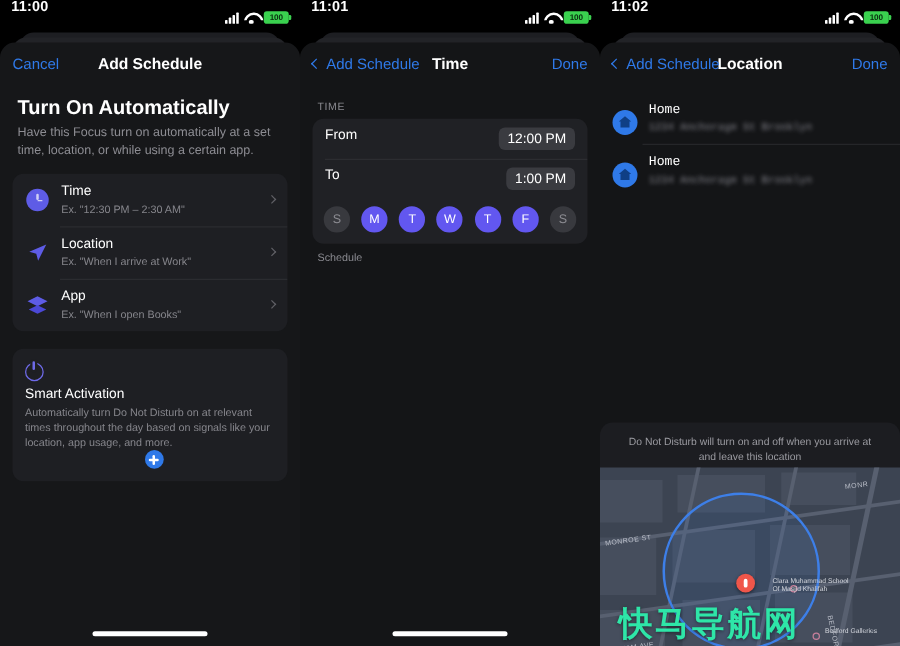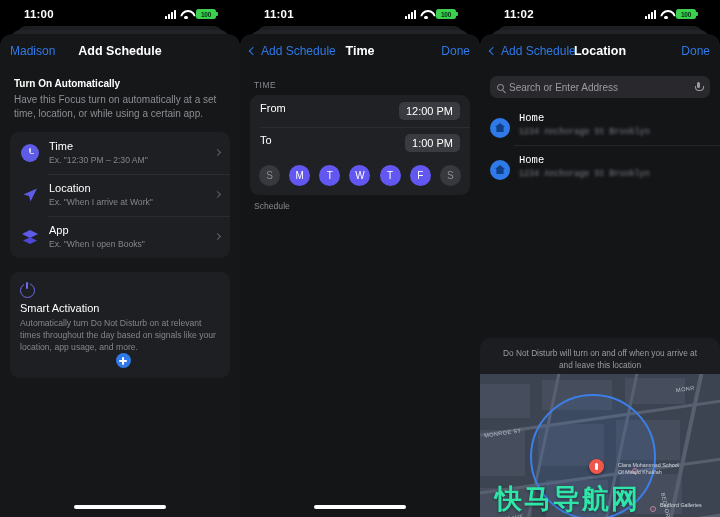--- a/index.html
+++ b/index.html
@@ -16,22 +16,22 @@
     width: 240px; height: 517px;
     background: #000;
     overflow: hidden;
     flex: 0 0 240px;
   }
 
   
   .statusbar {
     position: relative;
     height: 28px;
-    display: flex; align-items: center;
-    padding: 0 24px;
+    display: flex; 
+    padding: 0 9px;
     color: #fff;
     z-index: 40;
   }
   .sb-time { font-size: 11.5px; font-weight: bold; letter-spacing: .2px; }
   .sb-right { margin-left: auto; display: flex; align-items: center; gap: 4px; }
   .sig { display: flex; align-items: flex-end; gap: 1px; height: 9px; }
   .sig i { display: block; width: 2px; background: #fff; border-radius: .5px; }
   .sig i:nth-child(1){ height: 3px; }
   .sig i:nth-child(2){ height: 5px; }
   .sig i:nth-child(3){ height: 7px; }
@@ -92,21 +92,21 @@
   }
   .nav-right { margin-left: auto; }
   .chev-back {
     display: inline-block; width: 6px; height: 6px;
     border-left: 1.8px solid #2f79e8; border-bottom: 1.8px solid #2f79e8;
     transform: rotate(45deg); margin-right: 3px;
   }
 
   
   .p1-head { padding: 10px 14px 0 14px; }
-  .p1-title { font-size: 10px; font-weight: bold; color: #fff; margin-bottom: 4px; }
+  .p1-title { font-size: 16px; font-weight: bold; color: #fff; margin-bottom: 4px; }
   .p1-sub { font-size: 10px; color: #8d8d93; line-height: 1.35; }
 
   .card {
     margin: 12px 10px 0 10px;
     background: #1e1f23;
     border-radius: 9px;
     overflow: hidden;
   }
   .row {
     display: flex; align-items: center;
@@ -325,21 +325,21 @@
             <span>100</span>
           </span>
       </div>
     </div>
 
     <div class="sheet-peek"></div>
     <div class="sheet-peek2"></div>
 
     <div class="sheet">
       <div class="navbar">
-        <div class="nav-left">Madison</div>
+        <div class="nav-left">Cancel</div>
         <div class="nav-title">Add Schedule</div>
       </div>
 
       <div class="p1-head">
         <div class="p1-title">Turn On Automatically</div>
         <div class="p1-sub">Have this Focus turn on automatically at a set time, location, or while using a certain app.</div>
       </div>
 
       <div class="card">
         <div class="row">
@@ -477,25 +477,20 @@
     <div class="sheet plain">
       <div class="navbar">
         <div class="nav-left">
           <span class="chev-back"></span>
           <span>Add Schedule</span>
         </div>
         <div class="nav-title">Location</div>
         <div class="nav-right">Done</div>
       </div>
 
-      <div class="search">
-        <span class="mag"></span>
-        <span class="search-ph">Search or Enter Address</span>
-        <span class="mic"></span>
-      </div>
 
       <div style="margin-top:6px;">
         <div class="lrow">
           <div class="lico home">
             <svg width="12" height="11" viewBox="0 0 12 11" aria-hidden="true">
                 <path d="M6 1 11 5.1h-1.4V10H2.4V5.1H1z" fill="#0f3f85"></path>
               </svg>
           </div>
           <div class="ltxt">
             <div class="ltitle">Home</div>

